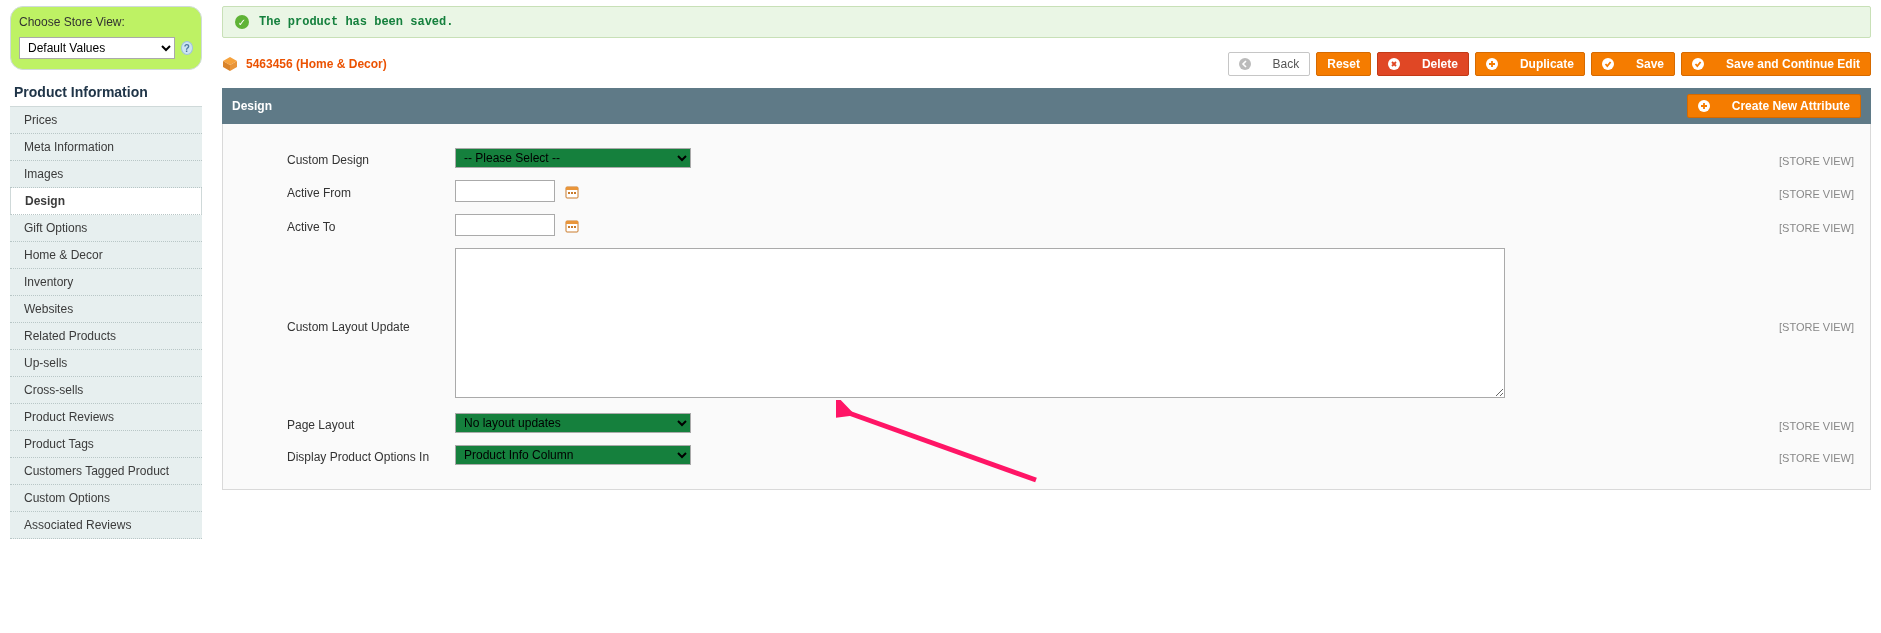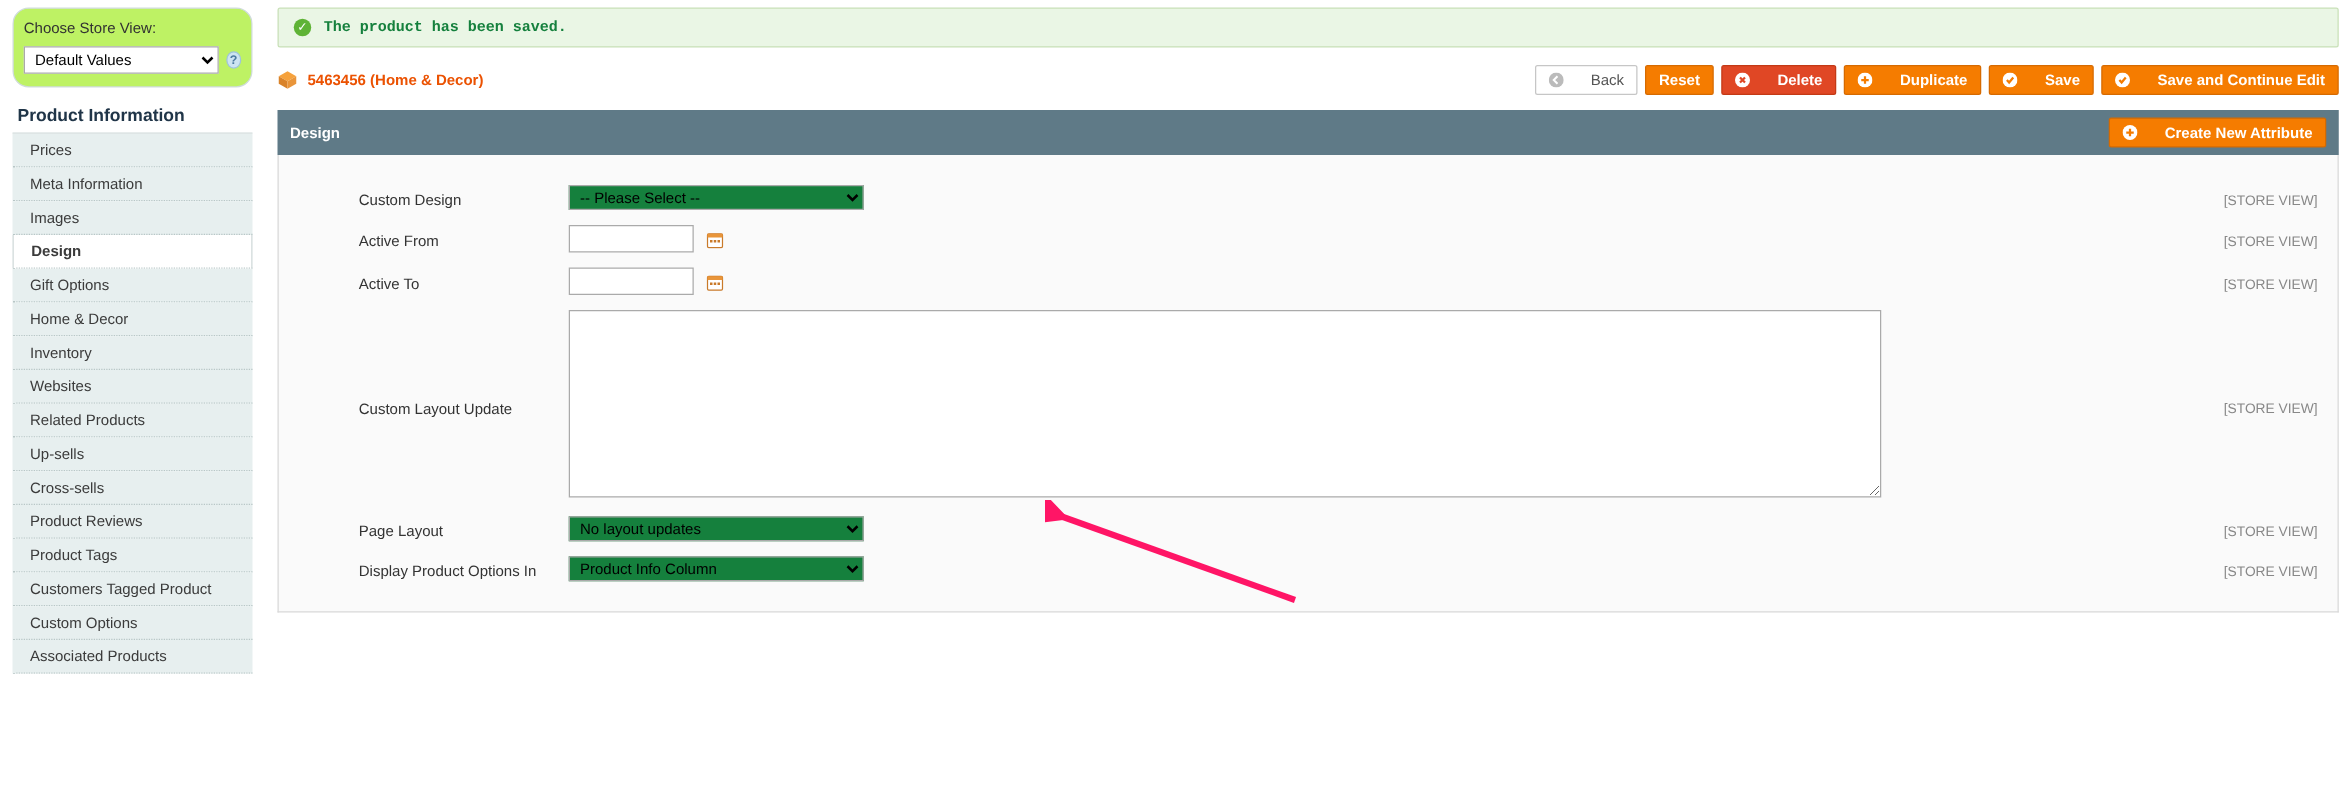--- a/index.html
+++ b/index.html
@@ -76,21 +76,21 @@
       <a class="tab">Home &amp; Decor</a>
       <a class="tab">Inventory</a>
       <a class="tab">Websites</a>
       <a class="tab">Related Products</a>
       <a class="tab">Up-sells</a>
       <a class="tab">Cross-sells</a>
       <a class="tab">Product Reviews</a>
       <a class="tab">Product Tags</a>
       <a class="tab">Customers Tagged Product</a>
       <a class="tab">Custom Options</a>
-      <a class="tab">Associated Products</a>
+      <a class="tab">Associated Reviews</a>
     </div>
   </div>
 
   <div class="main">
 
     <div class="msg-bar">
       <span class="check">✓</span>
       <span class="msg">The product has been saved.</span>
     </div>
 

